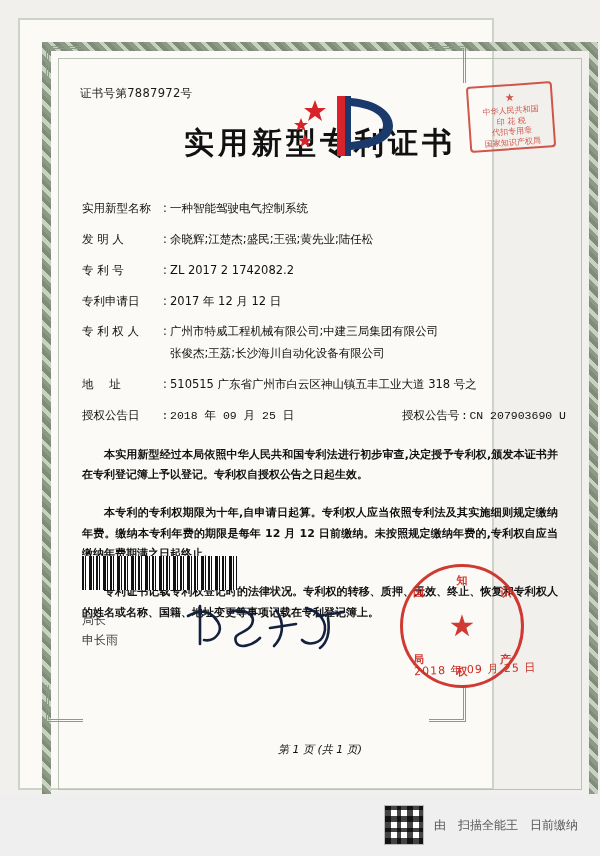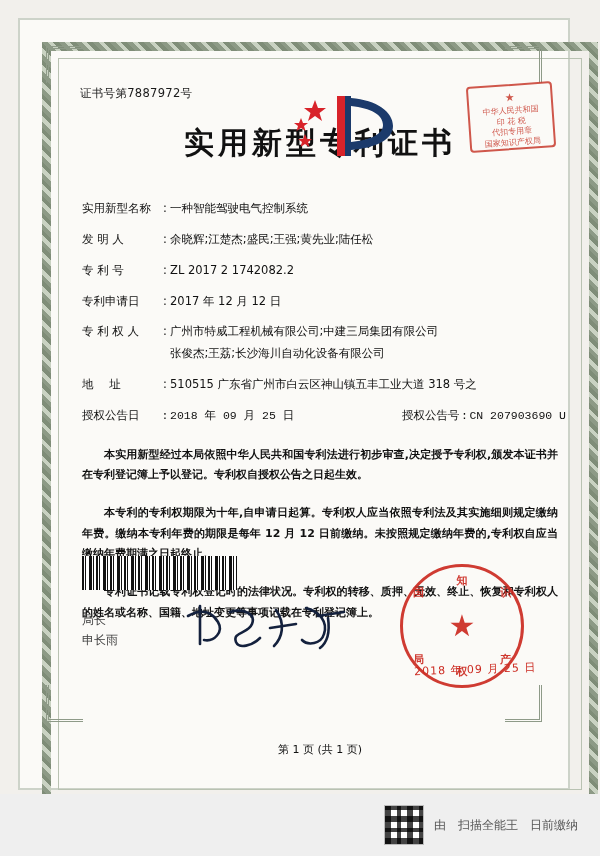--- a/index.html
+++ b/index.html
@@ -11,21 +11,21 @@
   }
   .page{
     position:relative;
     width:600px;height:856px;
     background:#f2f0ec;
   }
   
   .cert{
     position:absolute;
     left:18px;top:18px;
-    width:552px;height:772px;
+    width:476px;height:772px;
     background:#fbfaf7;
     border:2px solid #cdd3c9;
     box-sizing:border-box;
   }
   .frame-outer{
     position:absolute;
     left:22px;top:22px;
     width:556px;height:764px;
     box-sizing:border-box;
     border:9px solid transparent;
@@ -162,21 +162,21 @@
     font-size:30px;line-height:1;
   }
   .seal-date{
     position:absolute;right:36px;top:592px;
     font-size:11px;color:#cc2b22;
     transform:rotate(-2deg);
     letter-spacing:1px;
   }
   .pagefoot{
     position:absolute;left:0;right:0;top:672px;
-    text-align:center;font-size:11px;color:#111;
+    text-align:center;font-size:11px;color:#111;font-style:italic;
   }
   
   .bottombar{
     position:absolute;left:0;bottom:0;
     width:600px;height:62px;
     background:#efefef;
     display:flex;align-items:center;justify-content:flex-end;
     padding-right:22px;box-sizing:border-box;
     font-size:12px;color:#555;
   }

